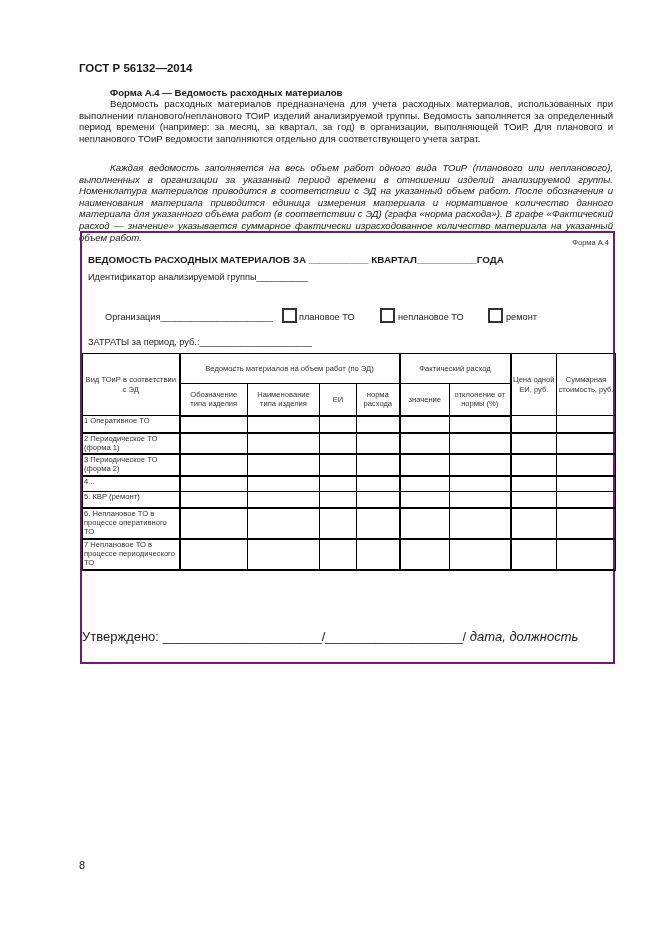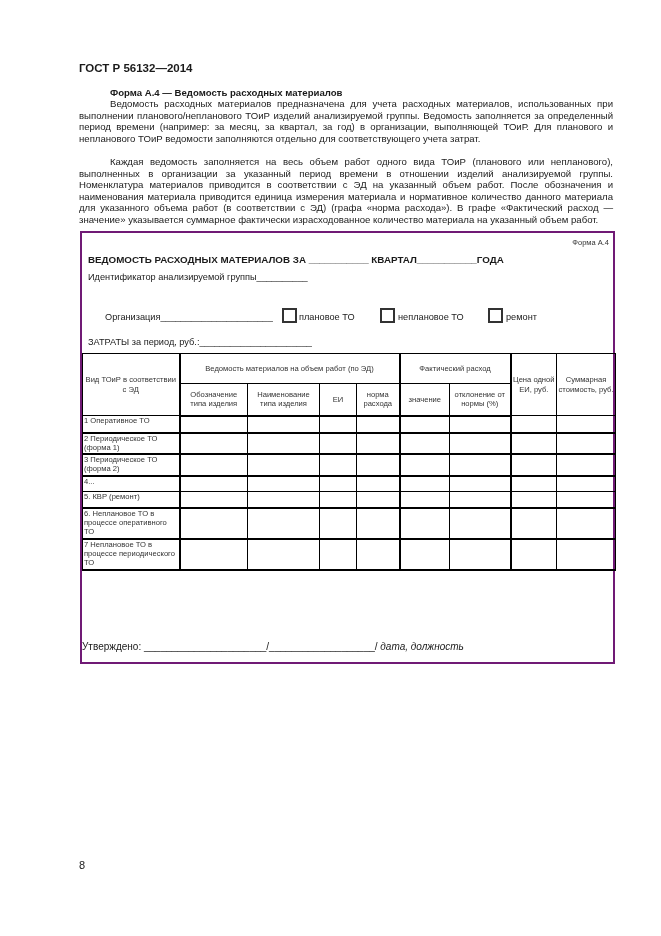--- a/index.html
+++ b/index.html
@@ -4,39 +4,39 @@
 <style>
   html, body { margin:0; padding:0; background:#ffffff; }
   body { width:661px; height:936px; position:relative; overflow:hidden;
          font-family:"Liberation Sans", sans-serif; color:#1a1a1a; }
   .abs { position:absolute; }
   .doc-code { left:79px; top:62px; font-size:11.5px; font-weight:bold; }
   .section-title { left:110px; top:87px; font-size:9.6px; font-weight:bold; }
   .body-text { left:79px; width:534px; font-size:9.6px; line-height:11.6px; text-align:justify; }
   .body-text p { margin:0; text-indent:31px; }
   .p1 { top:98px; }
-  .p2 { top:156px; }
+  .p2 { top:162px;font-style:italic; }
 
   .form-box { left:80px; top:231px; width:531px; height:429px; border:2px solid #701a75; box-sizing:content-box; }
   .form-label { right:4px; top:5px; font-size:7.5px; color:#333; }
   .form-heading { left:6px; top:21px; font-size:9.8px; font-weight:bold; white-space:pre; }
   .id-line { left:6px; top:39px; font-size:9.2px; white-space:pre; }
   .org-line { left:6px; top:79px; font-size:9.2px; white-space:pre;margin-left:17px; }
   .cb { top:75px; width:11px; height:11px; border:2px solid #333; box-sizing:content-box; background:#fff; }
   .cb-label { top:79px; font-size:9.2px; }
   .cost-line { left:6px; top:104px; font-size:9.2px; white-space:pre; }
 
   table.grid { position:absolute; left:0; top:120px; border-collapse:collapse; table-layout:fixed; width:533px; }
   table.grid td { border:1.5px solid #000; padding:0 1px; font-size:7.6px; color:#333; text-align:center; vertical-align:middle; line-height:9.4px; }
   table.grid td.rowlabel { text-align:left; vertical-align:top; padding-left:1px; }
   table.grid td.thick-l { border-left:2.5px solid #000; }
   table.grid tr.thick-b td { border-bottom:2.5px solid #000; }
 
   .sign1 { left:0; top:370px; font-size:9.2px; white-space:pre; }
-  .sign2 { left:0; top:408px; font-size:10px; white-space:pre; }
+  .sign2 { left:0; top:396px; font-size:13px; white-space:pre; }
   .ital { font-style:italic; }
   .page-num { left:79px; top:859px; font-size:11px; }
 </style>
 </head>
 <body>
 
 <div class="abs doc-code">ГОСТ Р 56132—2014</div>
 <div class="abs section-title">Форма А.4 — Ведомость расходных материалов</div>
 <div class="abs body-text p1">
     <p>Ведомость расходных материалов предназначена для учета расходных материалов, использованных при выполнении планового/непланового ТОиР изделий анализируемой группы. Ведомость заполняется за определенный период времени (например: за месяц, за квартал, за год) в организации, выполняющей ТОиР. Для планового и непланового ТОиР ведомости заполняются отдельно для соответствующего учета затрат.</p>

